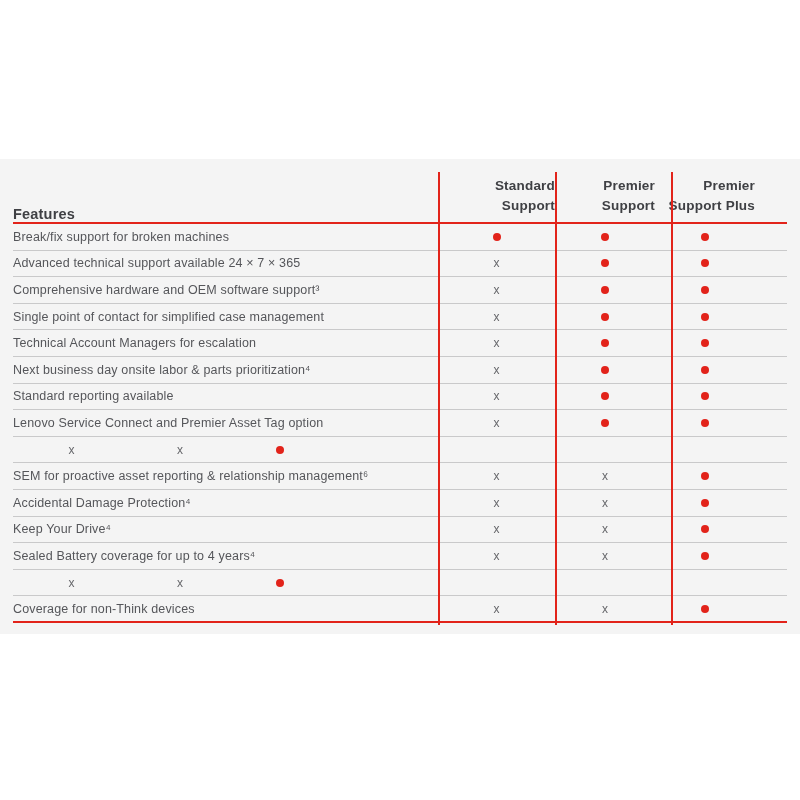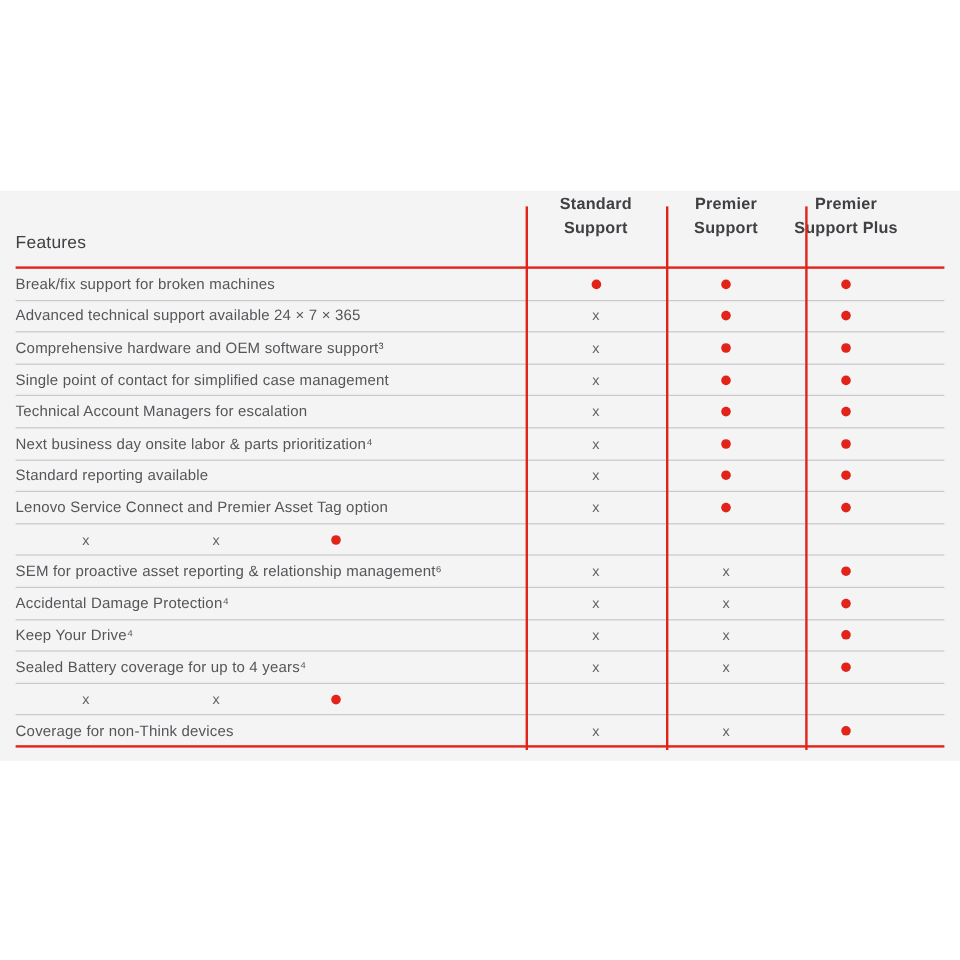--- a/index.html
+++ b/index.html
@@ -14,23 +14,23 @@
   html,body{width:800px;height:800px;background:#ffffff;overflow:hidden;
     font-family:"Liberation Sans","DejaVu Sans",sans-serif;}
   .page{position:relative;width:800px;height:800px;background:#ffffff;}
   .panel{position:absolute;left:0;top:159px;width:800px;height:475px;background:var(--panel-bg);}
   .inner{position:absolute;left:13px;right:13px;top:0;bottom:0;}
   
   .header-row{display:flex;height:65px;border-bottom:2px solid var(--red);align-items:flex-end;}
   .feature-col{width:425px;}
   .mark-col{width:117px;display:flex;align-items:center;justify-content:center;}
   .mark-col.c2,.mark-col.c3{width:100px;}
-  .features-label{font-size:14.5px;font-weight:normal;color:var(--text-dark);padding-bottom:11px;letter-spacing:.2px;}
-  .col-header{flex-direction:column;justify-content:flex-end;padding-bottom:22px;
-    font-size:13.5px;font-weight:bold;color:var(--text-dark);line-height:20px;text-align:center;letter-spacing:.2px;}
+  .features-label{font-size:14.5px;font-weight:bold;color:var(--text-dark);padding-bottom:0;letter-spacing:.2px;}
+  .col-header{flex-direction:column;justify-content:flex-end;padding-bottom:6px;
+    font-size:13.5px;font-weight:bold;color:var(--text-dark);line-height:20px;text-align:center;letter-spacing:.2px;align-items:flex-end;}
   
   .row{display:flex;height:26.6px;border-bottom:1px solid var(--sep);align-items:stretch;}
   .row:last-child{border-bottom:2px solid var(--red);}
   .row .feature-col{display:flex;align-items:center;font-size:12.5px;color:var(--text-body);letter-spacing:.15px;
     white-space:nowrap;overflow:hidden;}
   .xmark{font-size:12px;color:var(--xmark);}
   .dot{width:8px;height:8px;border-radius:50%;background:var(--red);display:inline-block;}
   
   .vline{position:absolute;top:13px;height:453px;width:2px;background:var(--red);}
   .vline.v1{left:425px;}

